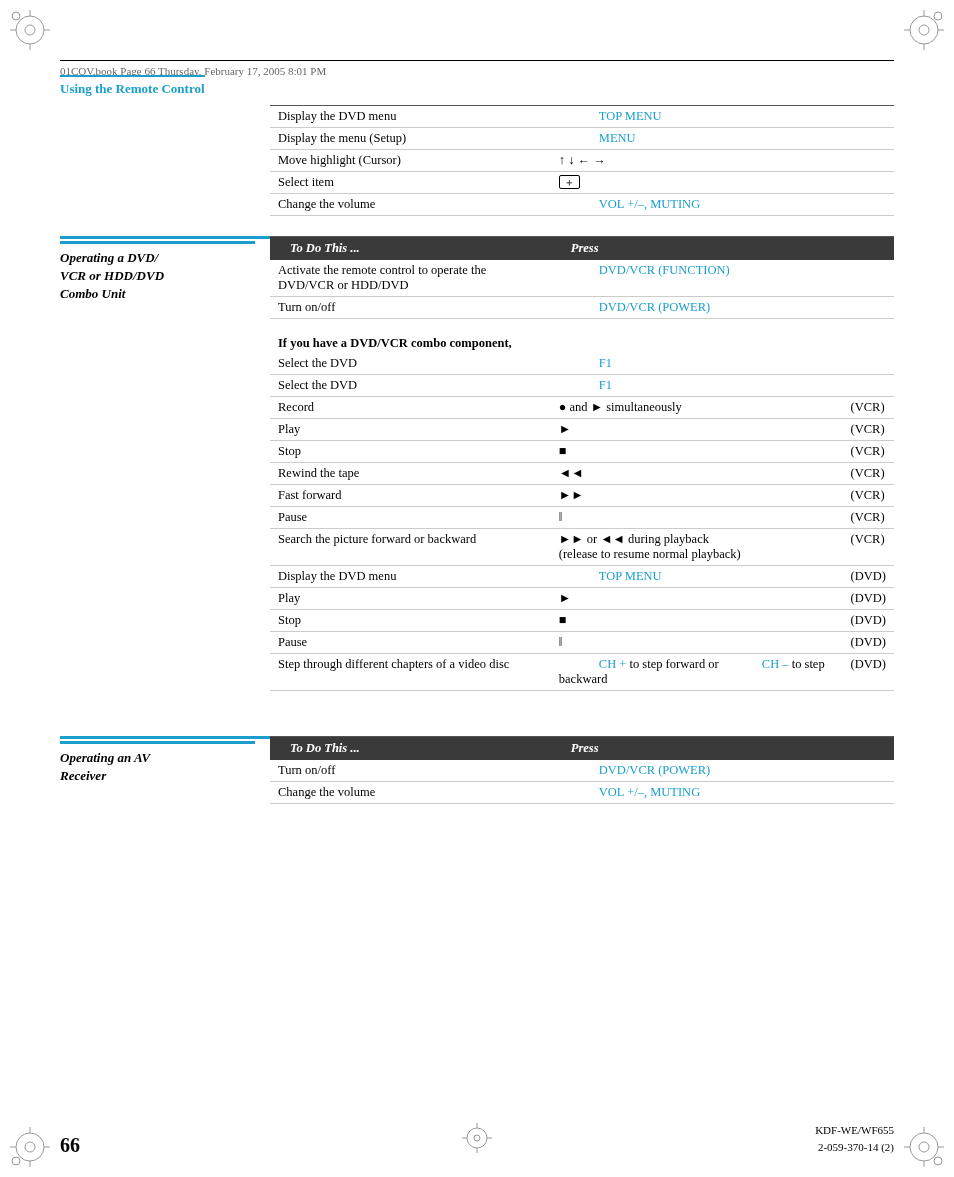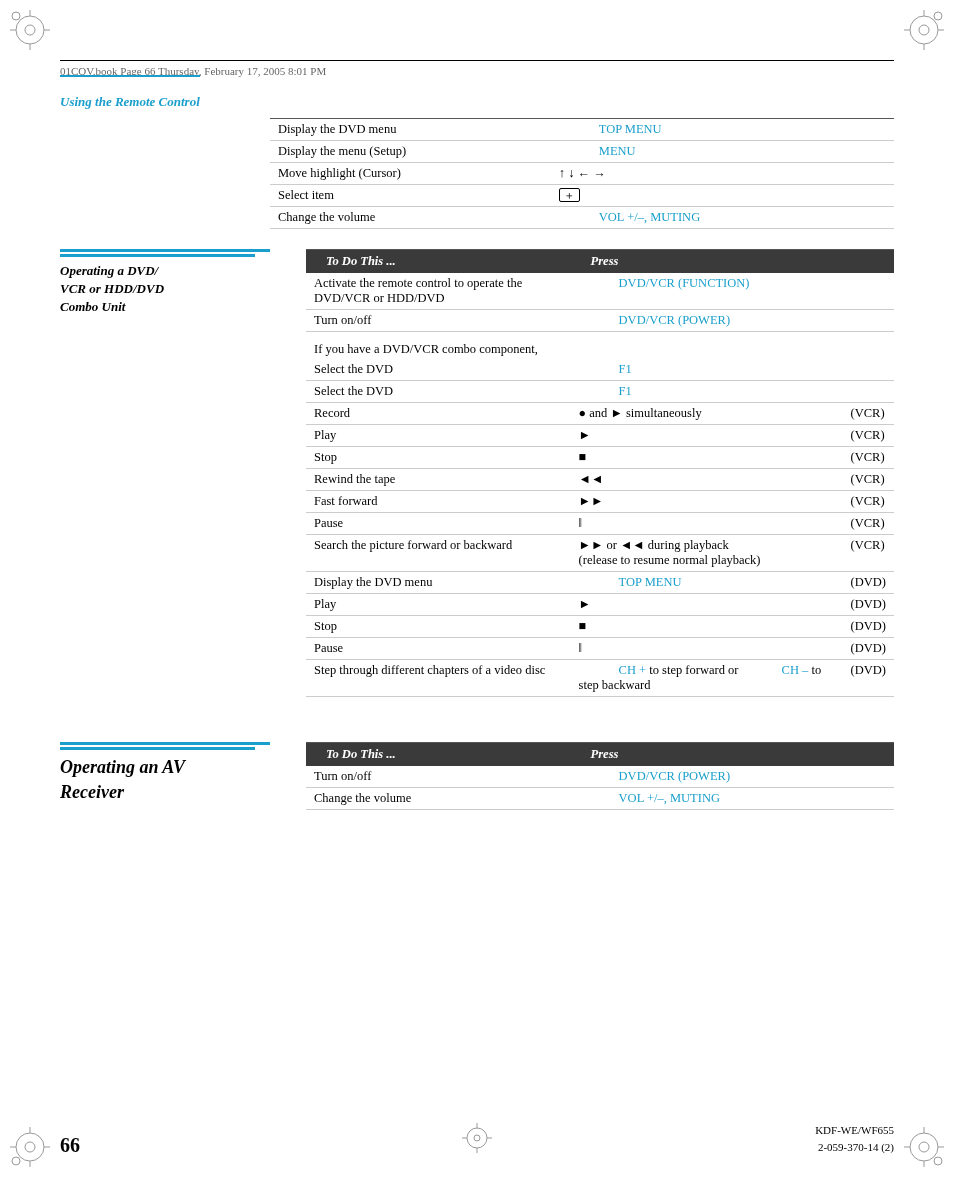--- a/index.html
+++ b/index.html
@@ -72,21 +72,20 @@
       border-bottom: none;
       padding: 4px 20px;
       margin-top: 11px;
     }
 
     
     .labeled-section {
       display: flex;
       margin-bottom: 25px;
       align-items: flex-start;
-      gap: 36px;
     }
     .label-col {
       width: 210px;
       flex-shrink: 0;
       padding-top: 2px;
       border-top: 3px solid #1a9fcd;
       padding-right: 15px;
     }
     .table-col {
       flex: 1;
@@ -163,21 +162,21 @@
     </svg>
   </div>
 
   <div class="header-bar">
     <span>01COV.book  Page 66  Thursday, February 17, 2005  8:01 PM</span>
   </div>
 
   <div style="position:absolute; top:75px; left:60px; right:60px; bottom:100px;">
 
     <div style="margin-bottom:18px;">
-      <div style="font-style:italic; font-weight:bold; color:#1a9fcd; font-size:13px; margin-bottom:8px; border-top:2px solid #1a9fcd; padding-top:17px; display:inline-block;text-align:center;">Using the Remote Control</div>
+      <div style="font-weight:bold; color:#1a9fcd; font-size:13px; margin-bottom:8px; border-top:2px solid #1a9fcd; padding-top:4px; display:inline-block;text-align:center;">Using the Remote Control</div>
 
       <div style="margin-left:210px;">
         <table class="info-table bordered-table">
           <tbody>
               <tr>
             <td>Display the DVD menu</td>
             <td><span class="cyan">TOP MENU</span></td>
           </tr>
           <tr>
             <td>Display the menu (Setup)</td>
@@ -219,21 +218,21 @@
             <td>Activate the remote control to operate the DVD/VCR or HDD/DVD</td>
             <td><span class="cyan">DVD/VCR (FUNCTION)</span></td>
             <td></td>
           </tr>
           <tr>
             <td>Turn on/off</td>
             <td><span class="cyan">DVD/VCR (POWER)</span></td>
             <td></td>
           </tr>
           <tr>
-            <td colspan="3" style="border-bottom:none; padding-top:10px; padding-bottom:2px;">If you have a DVD/VCR combo component,</td>
+            <td colspan="3" style="border-bottom:none; padding-top:17px; padding-bottom:2px;font-weight:bold;">If you have a DVD/VCR combo component,</td>
           </tr>
           <tr>
             <td>Select the DVD</td>
             <td><span class="cyan">F1</span></td>
             <td></td>
           </tr>
           <tr>
             <td>Select the DVD</td>
             <td><span class="cyan">F1</span></td>
             <td></td>
@@ -299,21 +298,21 @@
             <td>(DVD)</td>
           </tr>
         </tbody>
           </table>
       </div>
     </div>
 
     <div class="labeled-section">
       <div class="label-col">
         <div style="border-top:3px solid #1a9fcd; padding-top:5px;">
-          <div style="font-style:italic; font-weight:bold; font-size:18px; color:#000; line-height:1.4;">
+          <div style="font-style:italic; font-weight:bold; font-size:13px; color:#000; line-height:1.4;">
             <em>Operating an AV<br>Receiver</em>
           </div>
         </div>
       </div>
       <div class="table-col">
         <table class="info-table" style="border-top:1px solid #999;">
           <tbody>
               <tr class="header-row">
             <td><em>To Do This ...</em></td>
             <td colspan="2"><em>Press</em></td>

